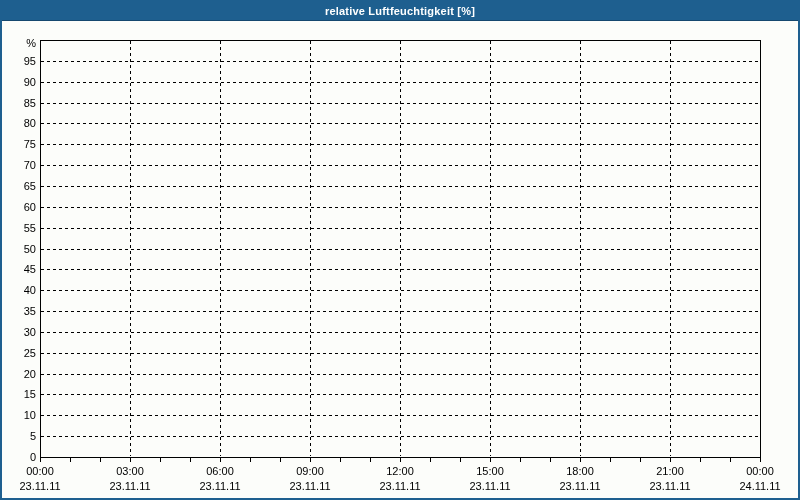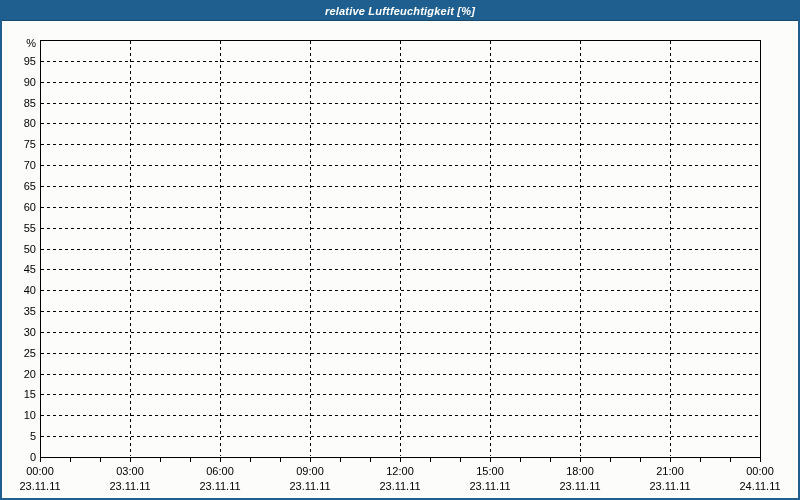--- a/index.html
+++ b/index.html
@@ -23,21 +23,20 @@
     overflow: hidden;
   }
   .titlebar {
     height: 19px;
     box-sizing: border-box;
     background: var(--titlebar-bg);
     border-bottom: 1px solid var(--titlebar-edge);
     display: flex;
     align-items: flex-start;
     justify-content: center;
-    font-style: italic;
   }
   .titlebar .title-text {
     color: var(--title-text);
     font-size: 11px;
     font-weight: bold;
     letter-spacing: 0.2px;
     line-height: 18px;
     white-space: nowrap;
   }
   .chart-area { width: 796px; height: 477px; position: relative; }

